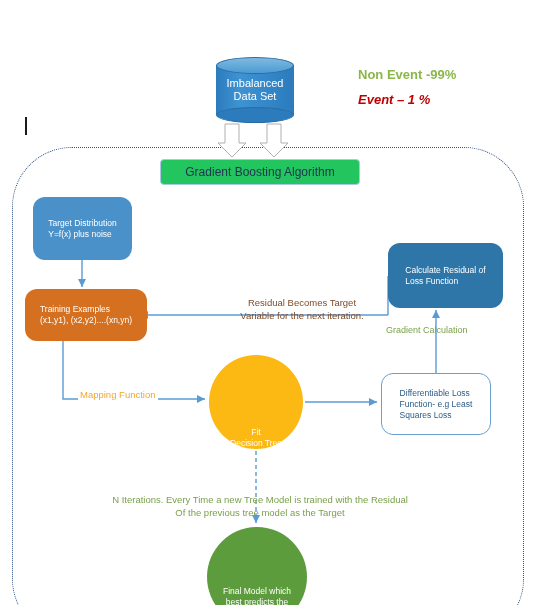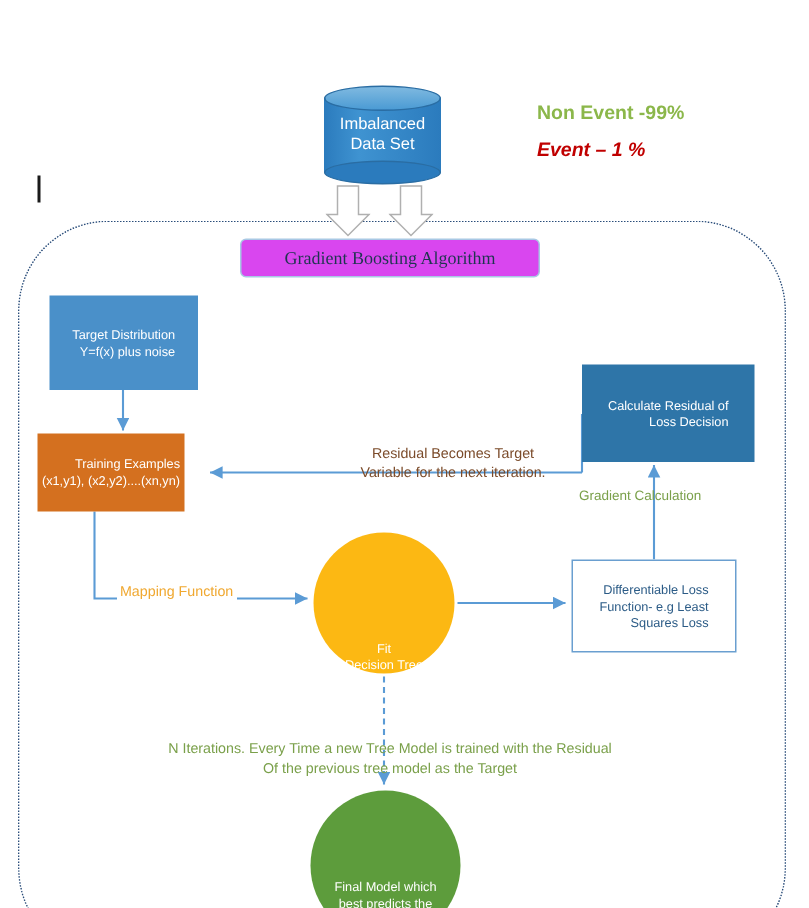--- a/index.html
+++ b/index.html
@@ -90,30 +90,29 @@
   }
   #arrow-left-top { left: 217px; top: 76px; }
   #arrow-right-top { left: 259px; top: 76px; }
 
   
   #gb-banner {
     left: 160px;
     top: 112px;
     width: 200px;
     height: 26px;
-    background: #d946ef;
+    background: #22c55e;
     border: 1px solid #a8c8e4;
     border-radius: 4px;
     box-sizing: border-box;
     display: flex;
     align-items: center;
     justify-content: center;
     color: #1f3550;
     font-size: 12px;
-    font-family: Liberation Serif, serif;
   }
 
   
   #legend-nonevent {
     left: 358px; top: 20px;
     color: #8bb74a;
     font-size: 13px;
     font-weight: bold;
   }
   #legend-event {
@@ -123,34 +122,35 @@
     font-weight: bold;
     font-style: italic;
   }
 
   
   .box {
     box-sizing: border-box;
     display: flex;
     align-items: center;
     justify-content: center;
-    text-align: right;
+    text-align: left;
+    border-radius: 12px;
   }
   #box-target {
     left: 33px; top: 150px;
     width: 99px; height: 63px;
     background: #4a90c9;
     color: #ffffff;
     font-size: 8.5px;
     line-height: 11px;
     padding: 2px;
   }
   #box-training {
     left: 25px; top: 242px;
-    width: 98px; height: 52px;
+    width: 122px; height: 52px;
     background: #d2691e;
     background: #d4701f;
     color: #ffffff;
     font-size: 8.5px;
     line-height: 11px;
     padding: 1px;
   }
   #box-calc-residual {
     left: 388px; top: 196px;
     width: 115px; height: 65px;
@@ -301,21 +301,21 @@
   <div class="abs box" id="box-training">
     <div>
       <div>Training Examples</div>
       <div>(x1,y1), (x2,y2)....(xn,yn)</div>
     </div>
   </div>
 
   <div class="abs box" id="box-calc-residual">
     <div>
       <div>Calculate Residual of</div>
-      <div>Loss Decision</div>
+      <div>Loss Function</div>
     </div>
   </div>
 
   <div class="abs box" id="box-loss-fn">
     <div>
       <div>Differentiable Loss</div>
       <div>Function- e.g Least</div>
       <div>Squares Loss</div>
     </div>
   </div>

